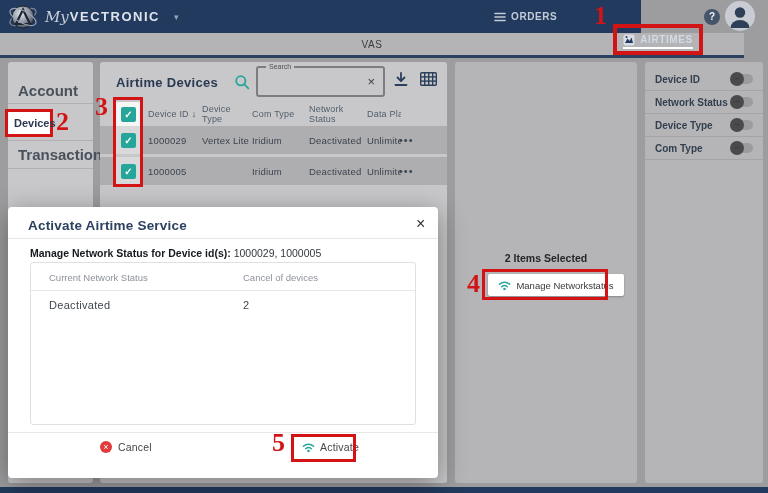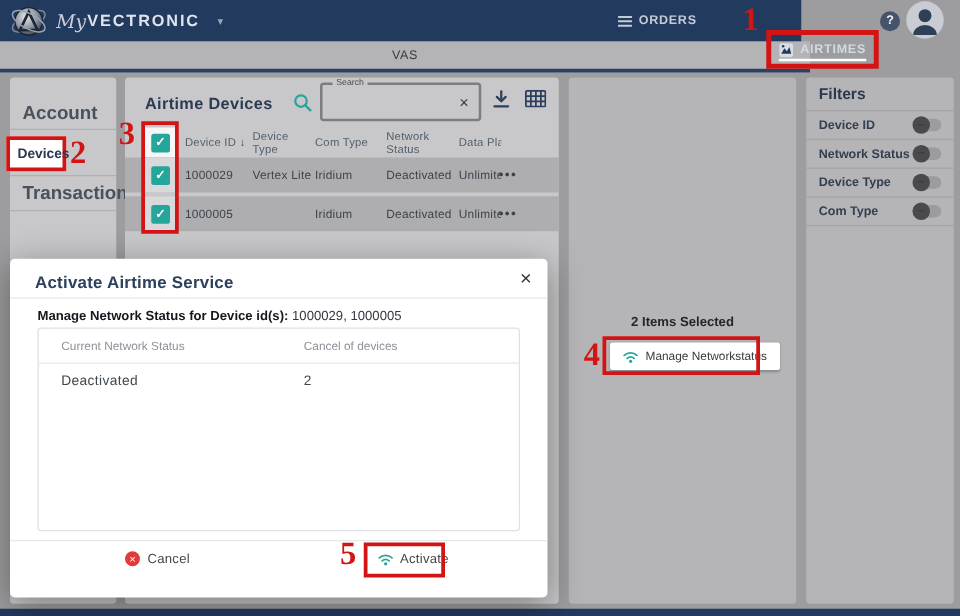--- a/index.html
+++ b/index.html
@@ -15,21 +15,21 @@
   .brand-caret { color:#9aa6b8; font-size:9px; margin-left:14px; }
   .nav-orders { position:absolute; left:494px; top:0; height:33px; display:flex; align-items:center; gap:5px; cursor:pointer; }
   .nav-orders span { font-size:10px; letter-spacing:.6px; color:#c3cbd7; font-weight:bold; }
   .nav-airtimes { position:absolute; left:613px; top:1px; width:90px; height:31px; border:4px solid #d21414; display:flex; align-items:center; justify-content:center; gap:5px; cursor:pointer;margin-top:23px; }
   .nav-airtimes .tab-label { font-size:10px; letter-spacing:.6px; color:#d3dae4; font-weight:bold; }
   .tab-underline { position:absolute; left:6px; right:6px; bottom:2px; height:2px; background:#ffffff; }
   .help-circle { position:absolute; left:704px; top:9px; width:16px; height:16px; border-radius:50%; background:#46546b; color:#f2f4f7; font-size:10px; font-weight:bold; text-align:center; line-height:16px; cursor:pointer; }
   .avatar { position:absolute; left:725px; top:1px; width:30px; height:30px; border-radius:50%; background:#c9cdd3; overflow:hidden; cursor:pointer; }
 
   
-  .vas-bar { position:absolute; left:0; top:33px; width:648px; height:25px; background:#b4b4b6; border-bottom:3px solid #2b415f; display:flex; align-items:center; justify-content:center; }
+  .vas-bar { position:absolute; left:0; top:33px; width:744px; height:25px; background:#b4b4b6; border-bottom:3px solid #2b415f; display:flex; align-items:center; justify-content:center; }
   .vas-bar span { font-size:10px; color:#3a3a3e; letter-spacing:.5px; }
 
   
   .panel { position:absolute; top:62px; height:421px; border-radius:3px; }
   .sidebar { left:8px; width:85px; background:#c8c8ca; }
   .side-label { position:absolute; left:10px; font-size:15px; font-weight:bold; color:#49525c; }
   .side-divider { position:absolute; left:0; width:85px; height:1px; background:#b0b0b2; }
   .side-devices { position:absolute; left:-3px; top:47px; width:48px; height:28px; background:#ffffff; border:3px solid #d21414; display:flex; align-items:center; padding-left:6px; cursor:pointer; }
   .side-devices span { font-size:11px; font-weight:bold; color:#2b3950; }
 
@@ -262,21 +262,20 @@
           <path d="M1.5 4.2 A8.2 8.2 0 0 1 12.5 4.2"></path>
           <path d="M4 6.8 A4.6 4.6 0 0 1 10 6.8"></path>
         </g>
         <circle cx="7" cy="9.3" r="1.4" fill="#26a69a"></circle>
       </svg>
       <span>Manage Networkstatus</span>
     </div>
   </div>
 
   <div class="panel filters-panel">
-    <div class="filters-title">Filters</div>
     <div class="filter-row">
       <span>Device ID</span>
       <span class="toggle">
           <span class="knob">–</span>
         </span>
     </div>
     <div class="filter-row">
       <span>Network Status</span>
       <span class="toggle">
           <span class="knob">–</span>

